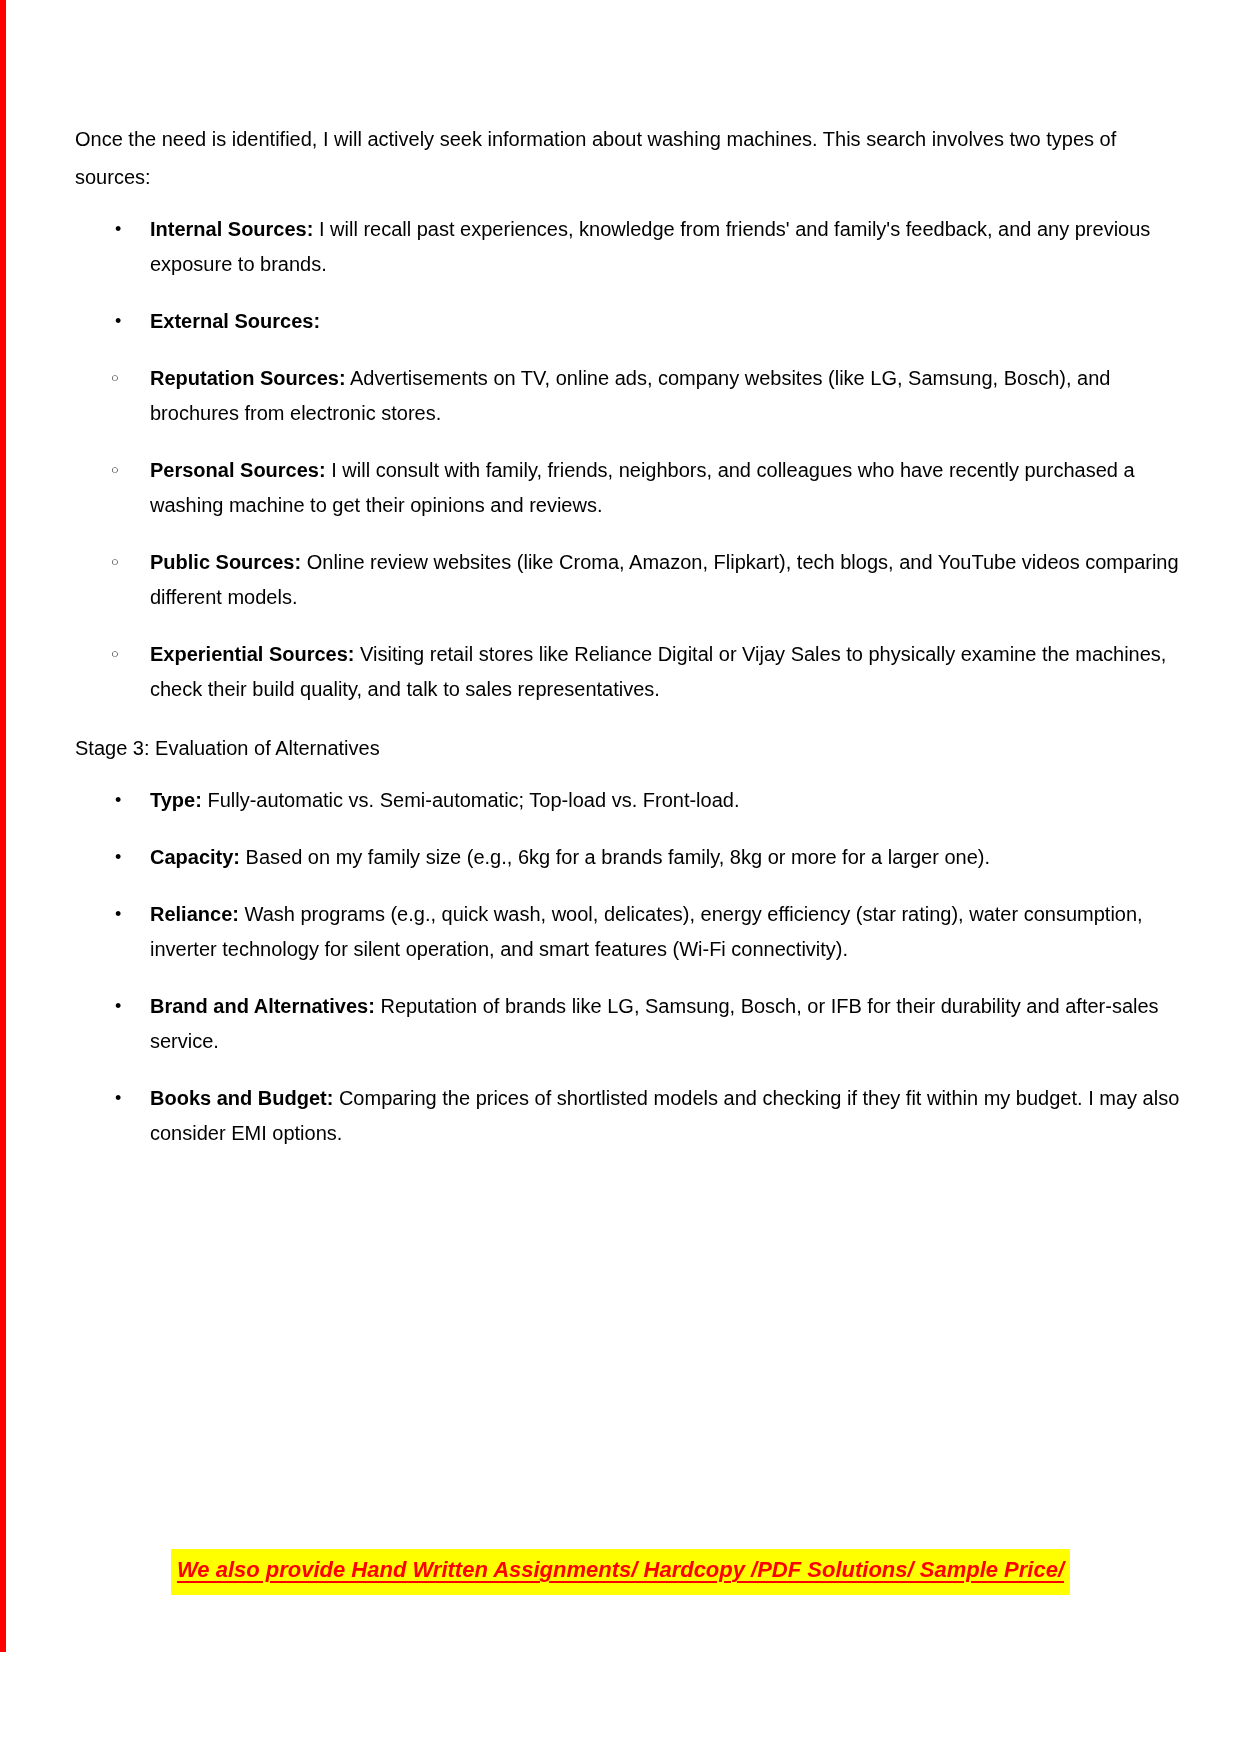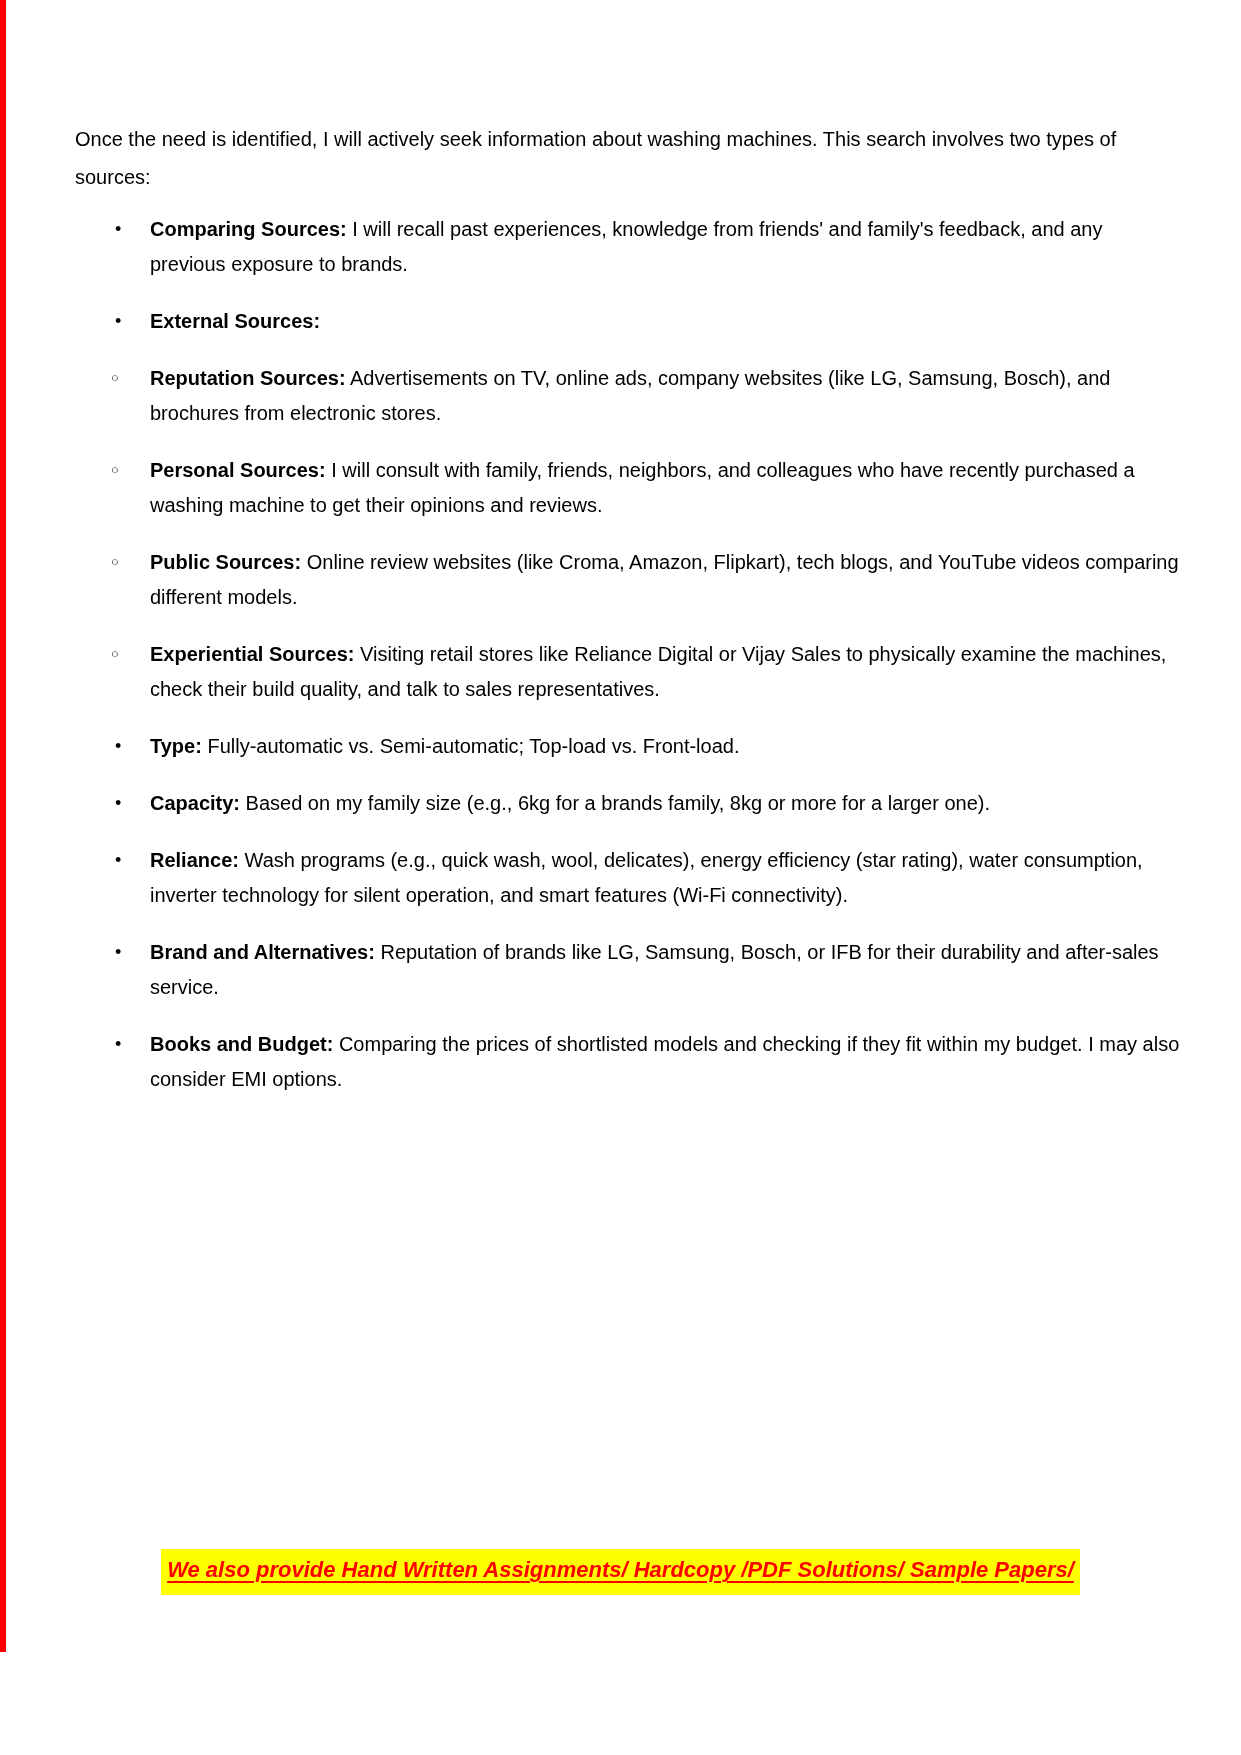--- a/index.html
+++ b/index.html
@@ -83,21 +83,21 @@
 
 <div class="accent-bar"></div>
 
 <div class="content">
 
   <p class="para">Once the need is identified, I will actively seek information about washing machines. This search involves two types of sources:</p>
 
   <div>
     <div class="li b1">
       <span class="marker">•</span>
-      <span class="lbl">Comparing Sources:</span><span> I will recall past experiences, knowledge from friends' and family's feedback, and any previous exposure to brands.</span>
+      <span class="lbl">Internal Sources:</span><span> I will recall past experiences, knowledge from friends' and family's feedback, and any previous exposure to brands.</span>
     </div>
 
     <div class="li b1">
       <span class="marker">•</span>
       <span class="lbl">External Sources:</span>
 
       <div class="sublist" style="margin-left:-155px;">
         <div class="li b2">
           <span class="marker">○</span>
           <span class="lbl">Reputation Sources:</span><span> Advertisements on TV, online ads, company websites (like LG, Samsung, Bosch), and brochures from electronic stores.</span>
@@ -111,20 +111,21 @@
           <span class="lbl">Public Sources:</span><span> Online review websites (like Croma, Amazon, Flipkart), tech blogs, and YouTube videos comparing different models.</span>
         </div>
         <div class="li b2" style="margin-bottom:0;">
           <span class="marker">○</span>
           <span class="lbl">Experiential Sources:</span><span> Visiting retail stores like Reliance Digital or Vijay Sales to physically examine the machines, check their build quality, and talk to sales representatives.</span>
         </div>
       </div>
     </div>
   </div>
 
+  <p class="para">Stage 3: Evaluation of Alternatives</p>
 
 
   <div>
     <div class="li b1">
       <span class="marker">•</span>
       <span class="lbl">Type:</span><span> Fully-automatic vs. Semi-automatic; Top-load vs. Front-load.</span>
     </div>
     <div class="li b1">
       <span class="marker">•</span>
       <span class="lbl">Capacity:</span><span> Based on my family size (e.g., 6kg for a brands family, 8kg or more for a larger one).</span>
@@ -140,15 +141,15 @@
     <div class="li b1">
       <span class="marker">•</span>
       <span class="lbl">Books and Budget:</span><span> Comparing the prices of shortlisted models and checking if they fit within my budget. I may also consider EMI options.</span>
     </div>
   </div>
 
 </div>
 
 <div class="promo">
   <div class="promo-line">
-    <span>We also provide Hand Written Assignments/ Hardcopy /PDF Solutions/ Sample Papers/</span>
+    <span>We also provide Hand Written Assignments/ Hardcopy /PDF Solutions/ Sample Price/</span>
   </div>
 </div>
 
 </body></html>

